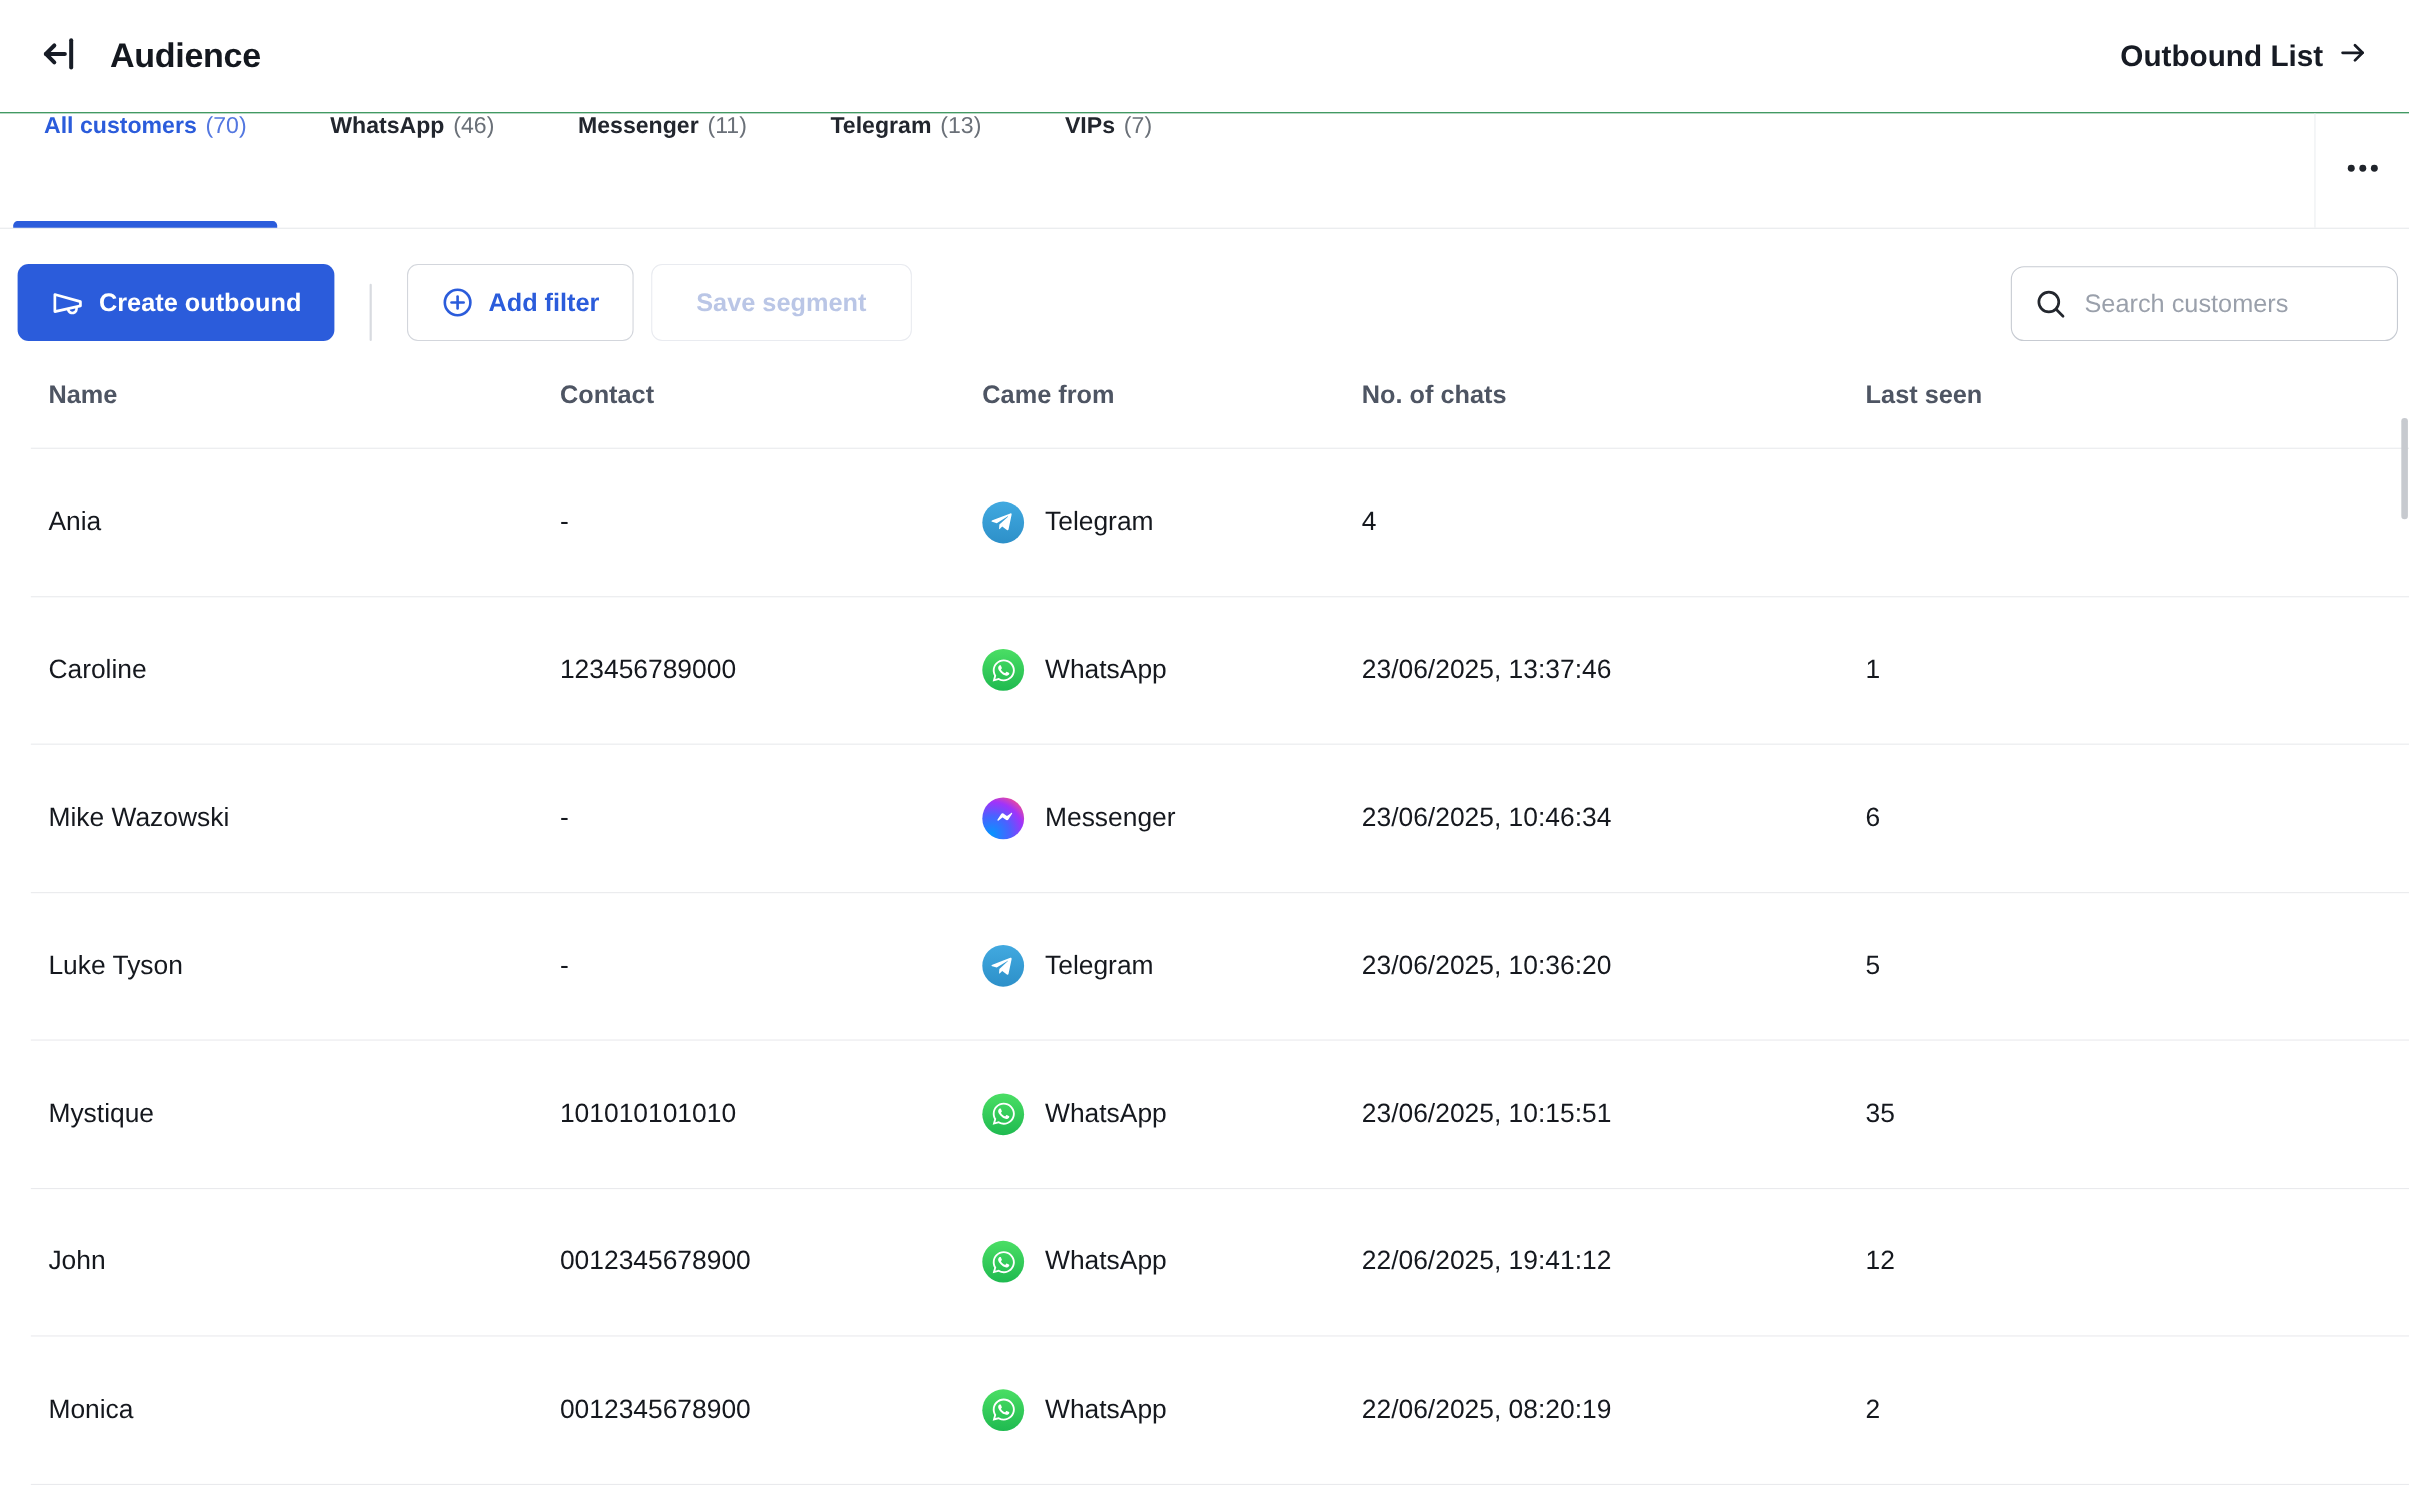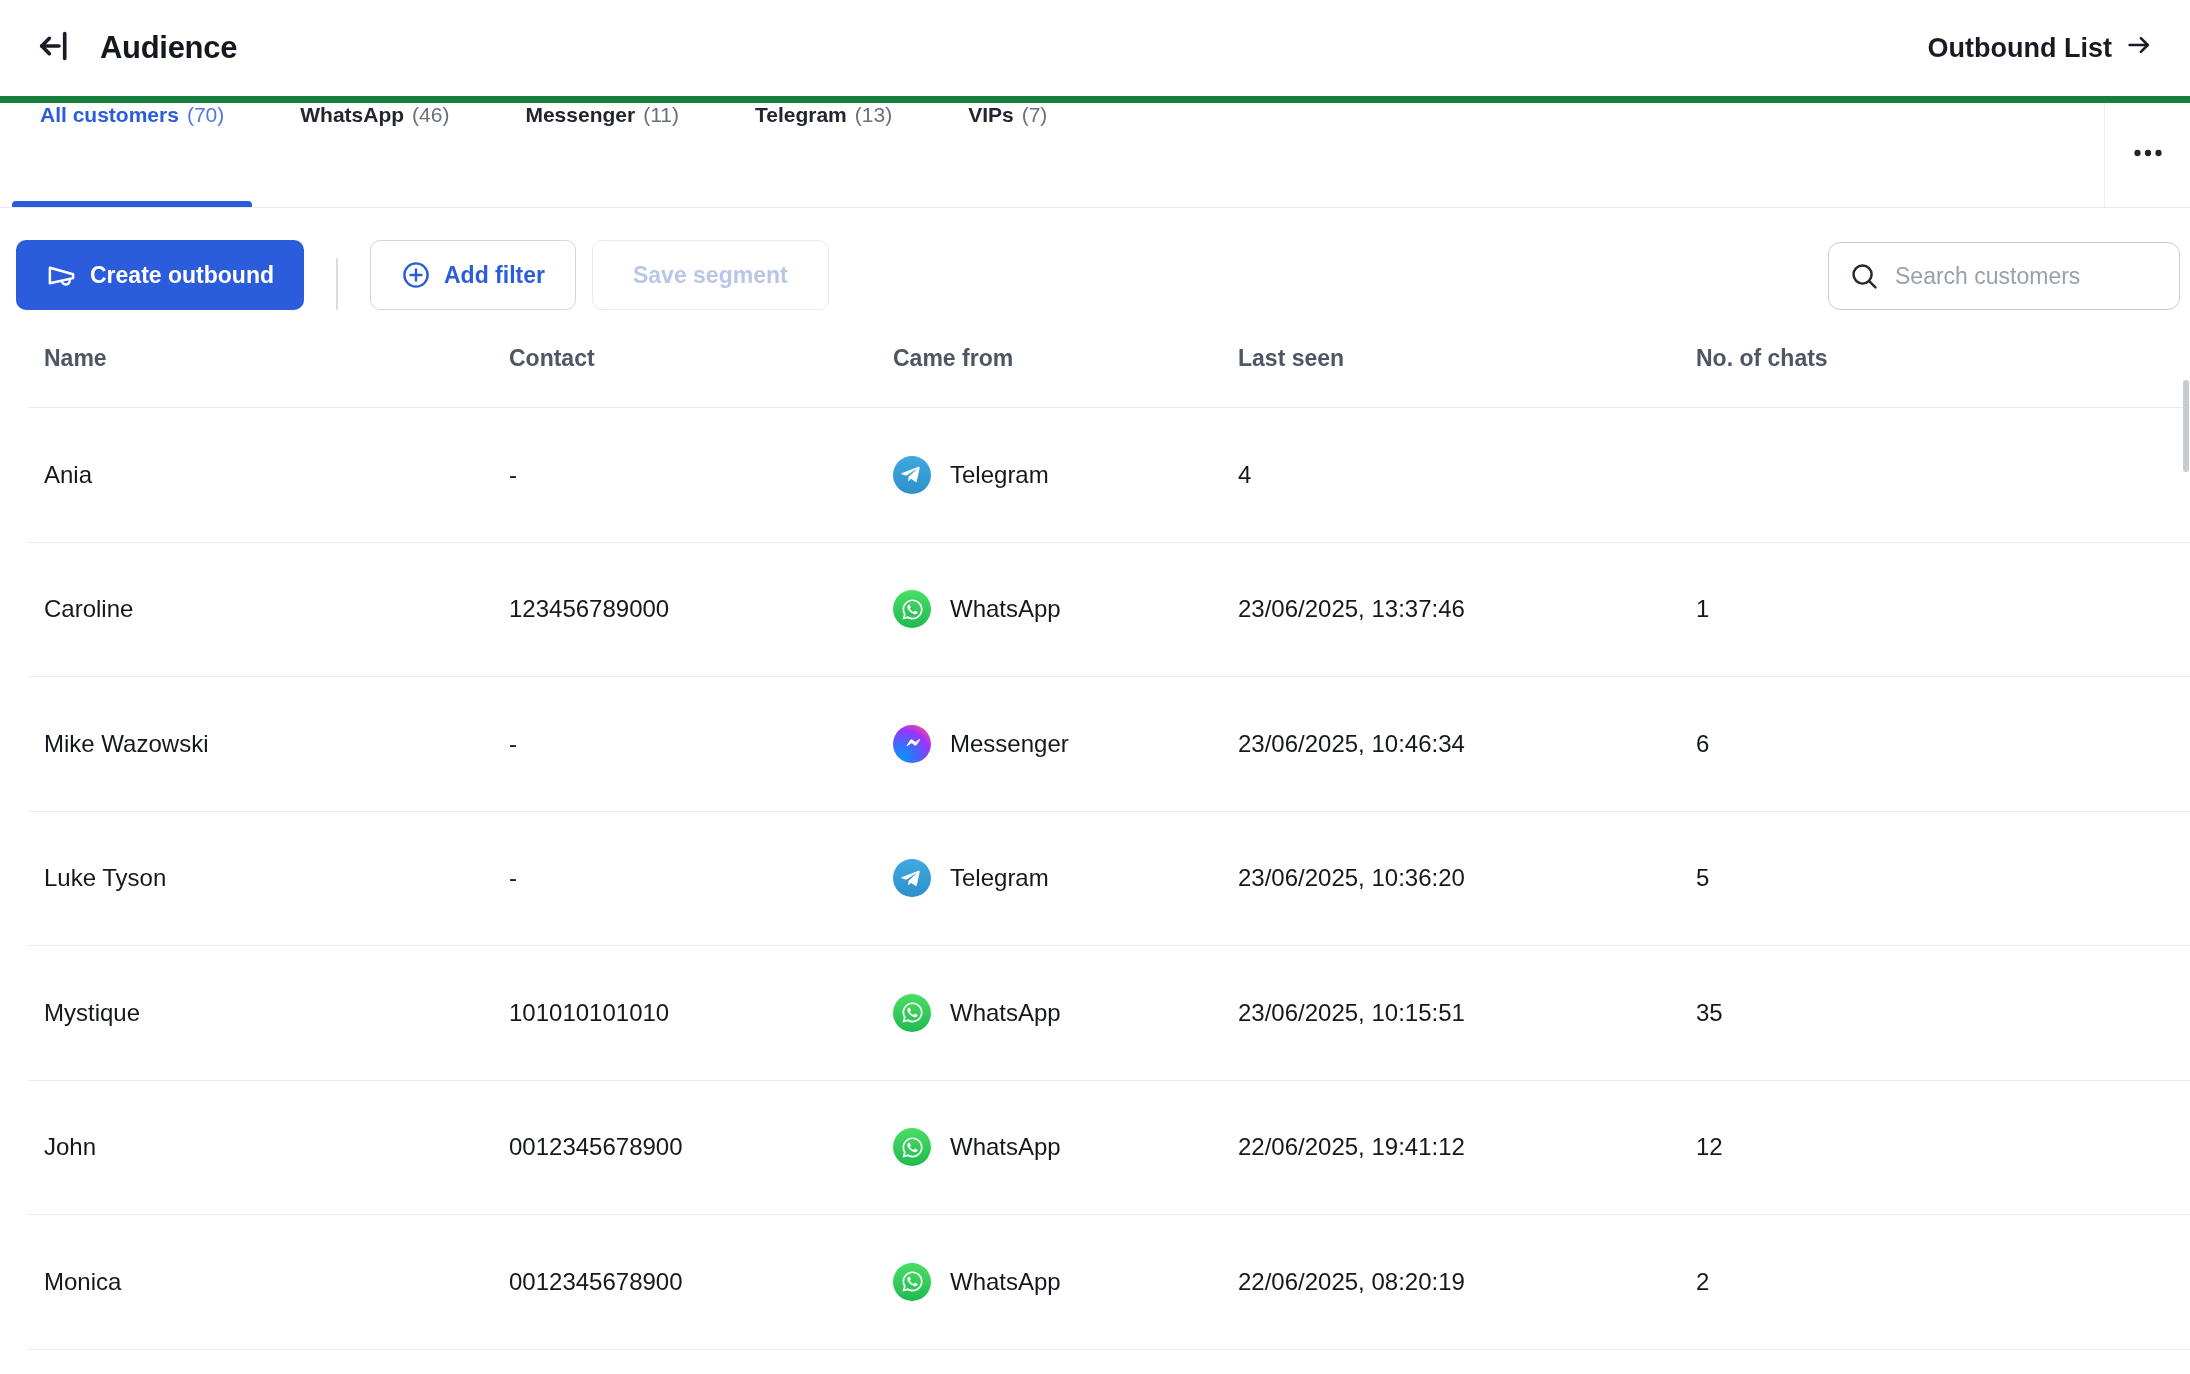--- a/index.html
+++ b/index.html
@@ -10,21 +10,21 @@
     position: relative;
     --accent: #2b5cdb;
   }
 
   
   .app-header {
     height: 103px;
     display: flex;
     align-items: center;
     padding: 0 36px 0 34px;
-    border-bottom: 7px solid #15803d;
+    border-bottom: 1px solid #15803d;
   }
   .back-btn {
     width: 48px; height: 48px;
     display: flex; align-items: center; justify-content: center;
     cursor: pointer; border-radius: 8px;
   }
   .page-title {
     font-size: 31px; font-weight: 700; color: #14181f;
     letter-spacing: -0.3px; margin-left: 18px;
   }
@@ -252,22 +252,22 @@
     </span>
     <input type="text" placeholder="Search customers" style="">
   </div>
 </div>
 
 <div class="table">
   <div class="trow thead">
     <div>Name</div>
     <div>Contact</div>
     <div>Came from</div>
+    <div>No. of chats</div>
     <div>Last seen</div>
-    <div>No. of chats</div>
   </div>
   <div class="tbody">
   <div class="trow">
     <div class="cell-name">Ania</div>
     <div class="cell-contact">-</div>
     <div class="channel-cell">
       <span class="channel-icon icon-telegram show">
         <svg width="21" height="21" viewBox="0 0 448 512" style="margin-right:3px;">
           <path fill="#ffffff" d="M446.7 98.6l-67.6 318.8c-5.1 22.5-18.4 28.1-37.3 17.5l-103-75.9-49.7 47.8c-5.5 5.5-10.1 10.1-20.7 10.1l7.4-104.9 190.9-172.5c8.3-7.4-1.8-11.5-12.9-4.1L117.8 284 16.2 252.2c-22.1-6.9-22.5-22.1 4.6-32.7L418.2 66.4c18.4-6.9 34.5 4.1 28.5 32.2z"></path>
         </svg>

